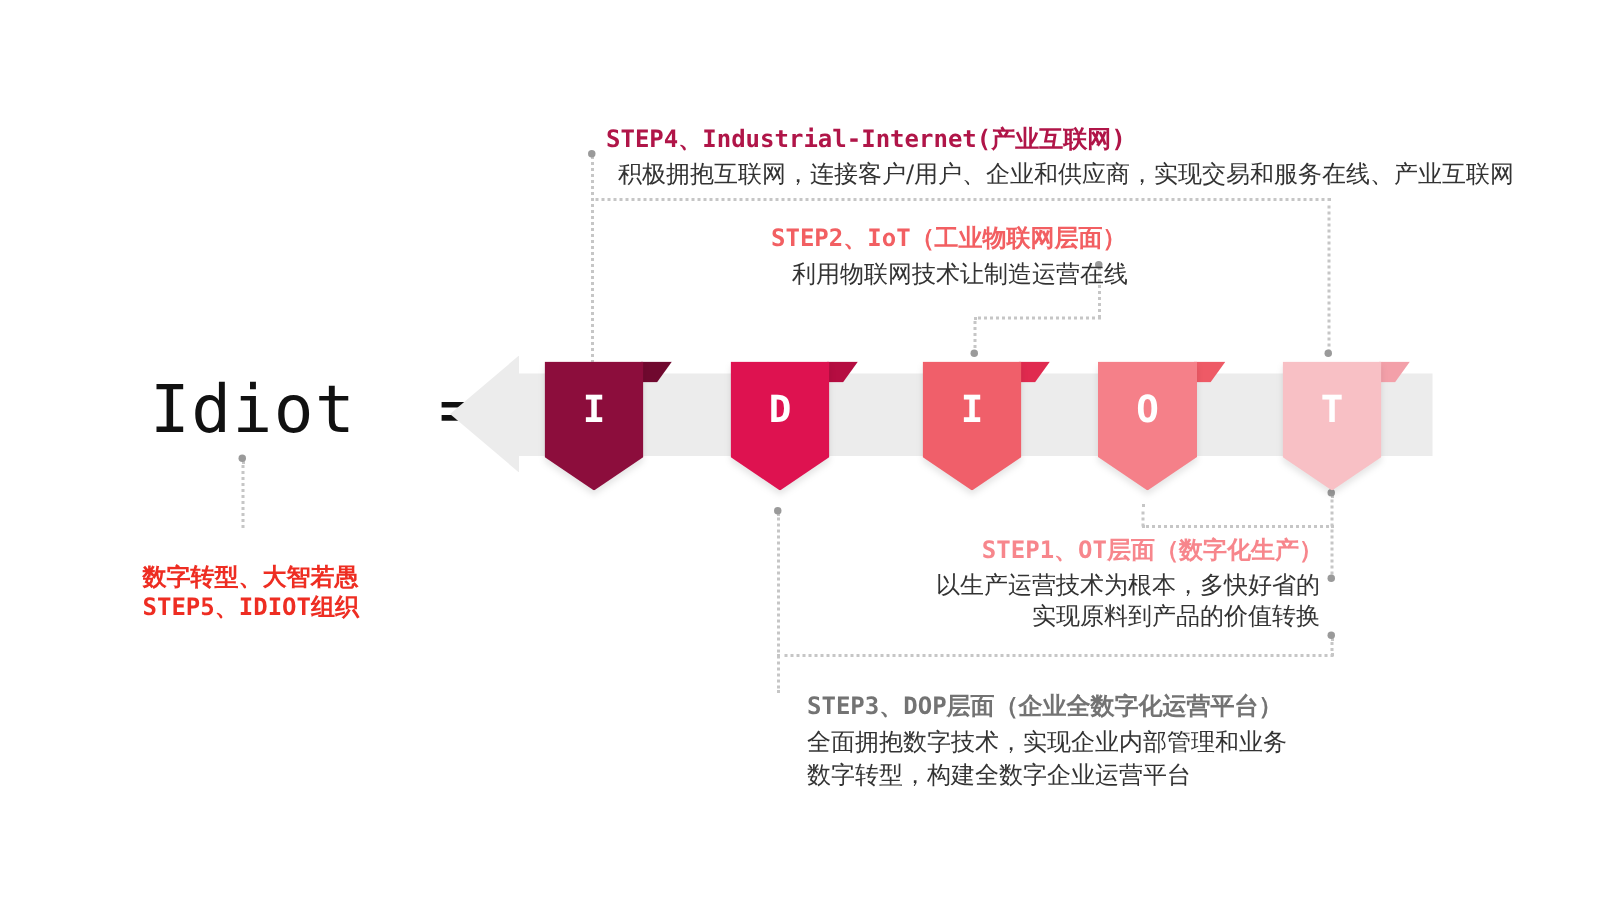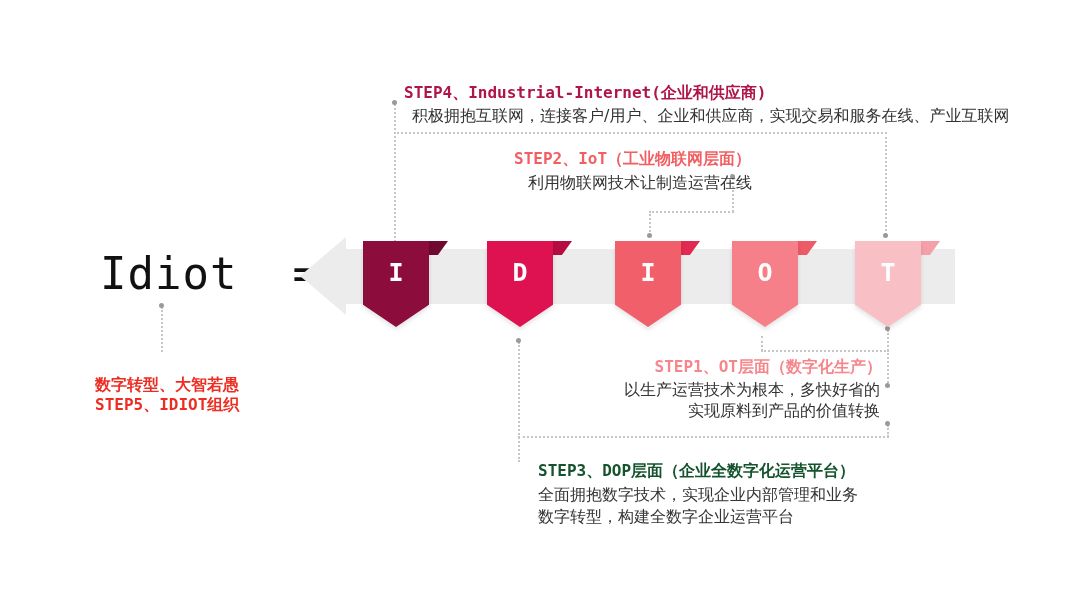--- a/index.html
+++ b/index.html
@@ -116,30 +116,30 @@
     <div class="banner" style="left: 0px; top: 0px; background: rgb(245, 128, 137);"></div>
     <div class="banner-letter">O</div>
   </div>
 
   <div class="fold" style="left: 919px; background: rgb(243, 160, 169);"></div>
   <div class="banner-wrap" style="left:855px;">
     <div class="banner" style="left: 0px; top: 0px; background: rgb(248, 192, 197);"></div>
     <div class="banner-letter">T</div>
   </div>
 
-  <div class="step-title" style="left: 404px; top: 83px; color: rgb(176, 21, 72);">STEP4、Industrial-Internet(企业和供应商)</div>
+  <div class="step-title" style="left: 404px; top: 83px; color: rgb(176, 21, 72);">STEP4、Industrial-Internet(产业互联网)</div>
   <div class="step-desc" style="left:412px; top:105px;">积极拥抱互联网，连接客户/用户、企业和供应商，实现交易和服务在线、产业互联网</div>
 
   <div class="step-title" style="left: 514px; top: 149px; color: rgb(242, 95, 98);">STEP2、IoT（工业物联网层面）</div>
   <div class="step-desc" style="left:528px; top:172px;">利用物联网技术让制造运营在线</div>
 
   <div class="step-title" style="left: 95px; top: 351px; color: rgb(238, 45, 34); margin-top: 44px;">STEP5、IDIOT组织</div>
   <div class="step-title" style="left: 95px; top: 375px; color: rgb(238, 45, 34);">数字转型、大智若愚</div>
 
   <div class="step-title right-align" style="right: 198px; top: 357px; color: rgb(247, 134, 140);">STEP1、OT层面（数字化生产）</div>
   <div class="step-desc right-align" style="right:200px; top:379px;">以生产运营技术为根本，多快好省的</div>
   <div class="step-desc right-align" style="right:200px; top:400px;margin-left:40px;">实现原料到产品的价值转换</div>
 
-  <div class="step-title" style="left: 538px; top: 461px; color: #14532d;">STEP3、DOP层面（企业全数字化运营平台）</div>
+  <div class="step-title" style="left: 538px; top: 461px; color: #737373;">STEP3、DOP层面（企业全数字化运营平台）</div>
   <div class="step-desc" style="left:538px; top:484px;">全面拥抱数字技术，实现企业内部管理和业务</div>
   <div class="step-desc" style="left:538px; top:506px;">数字转型，构建全数字企业运营平台</div>
 
 </div>
 
 </body></html>

